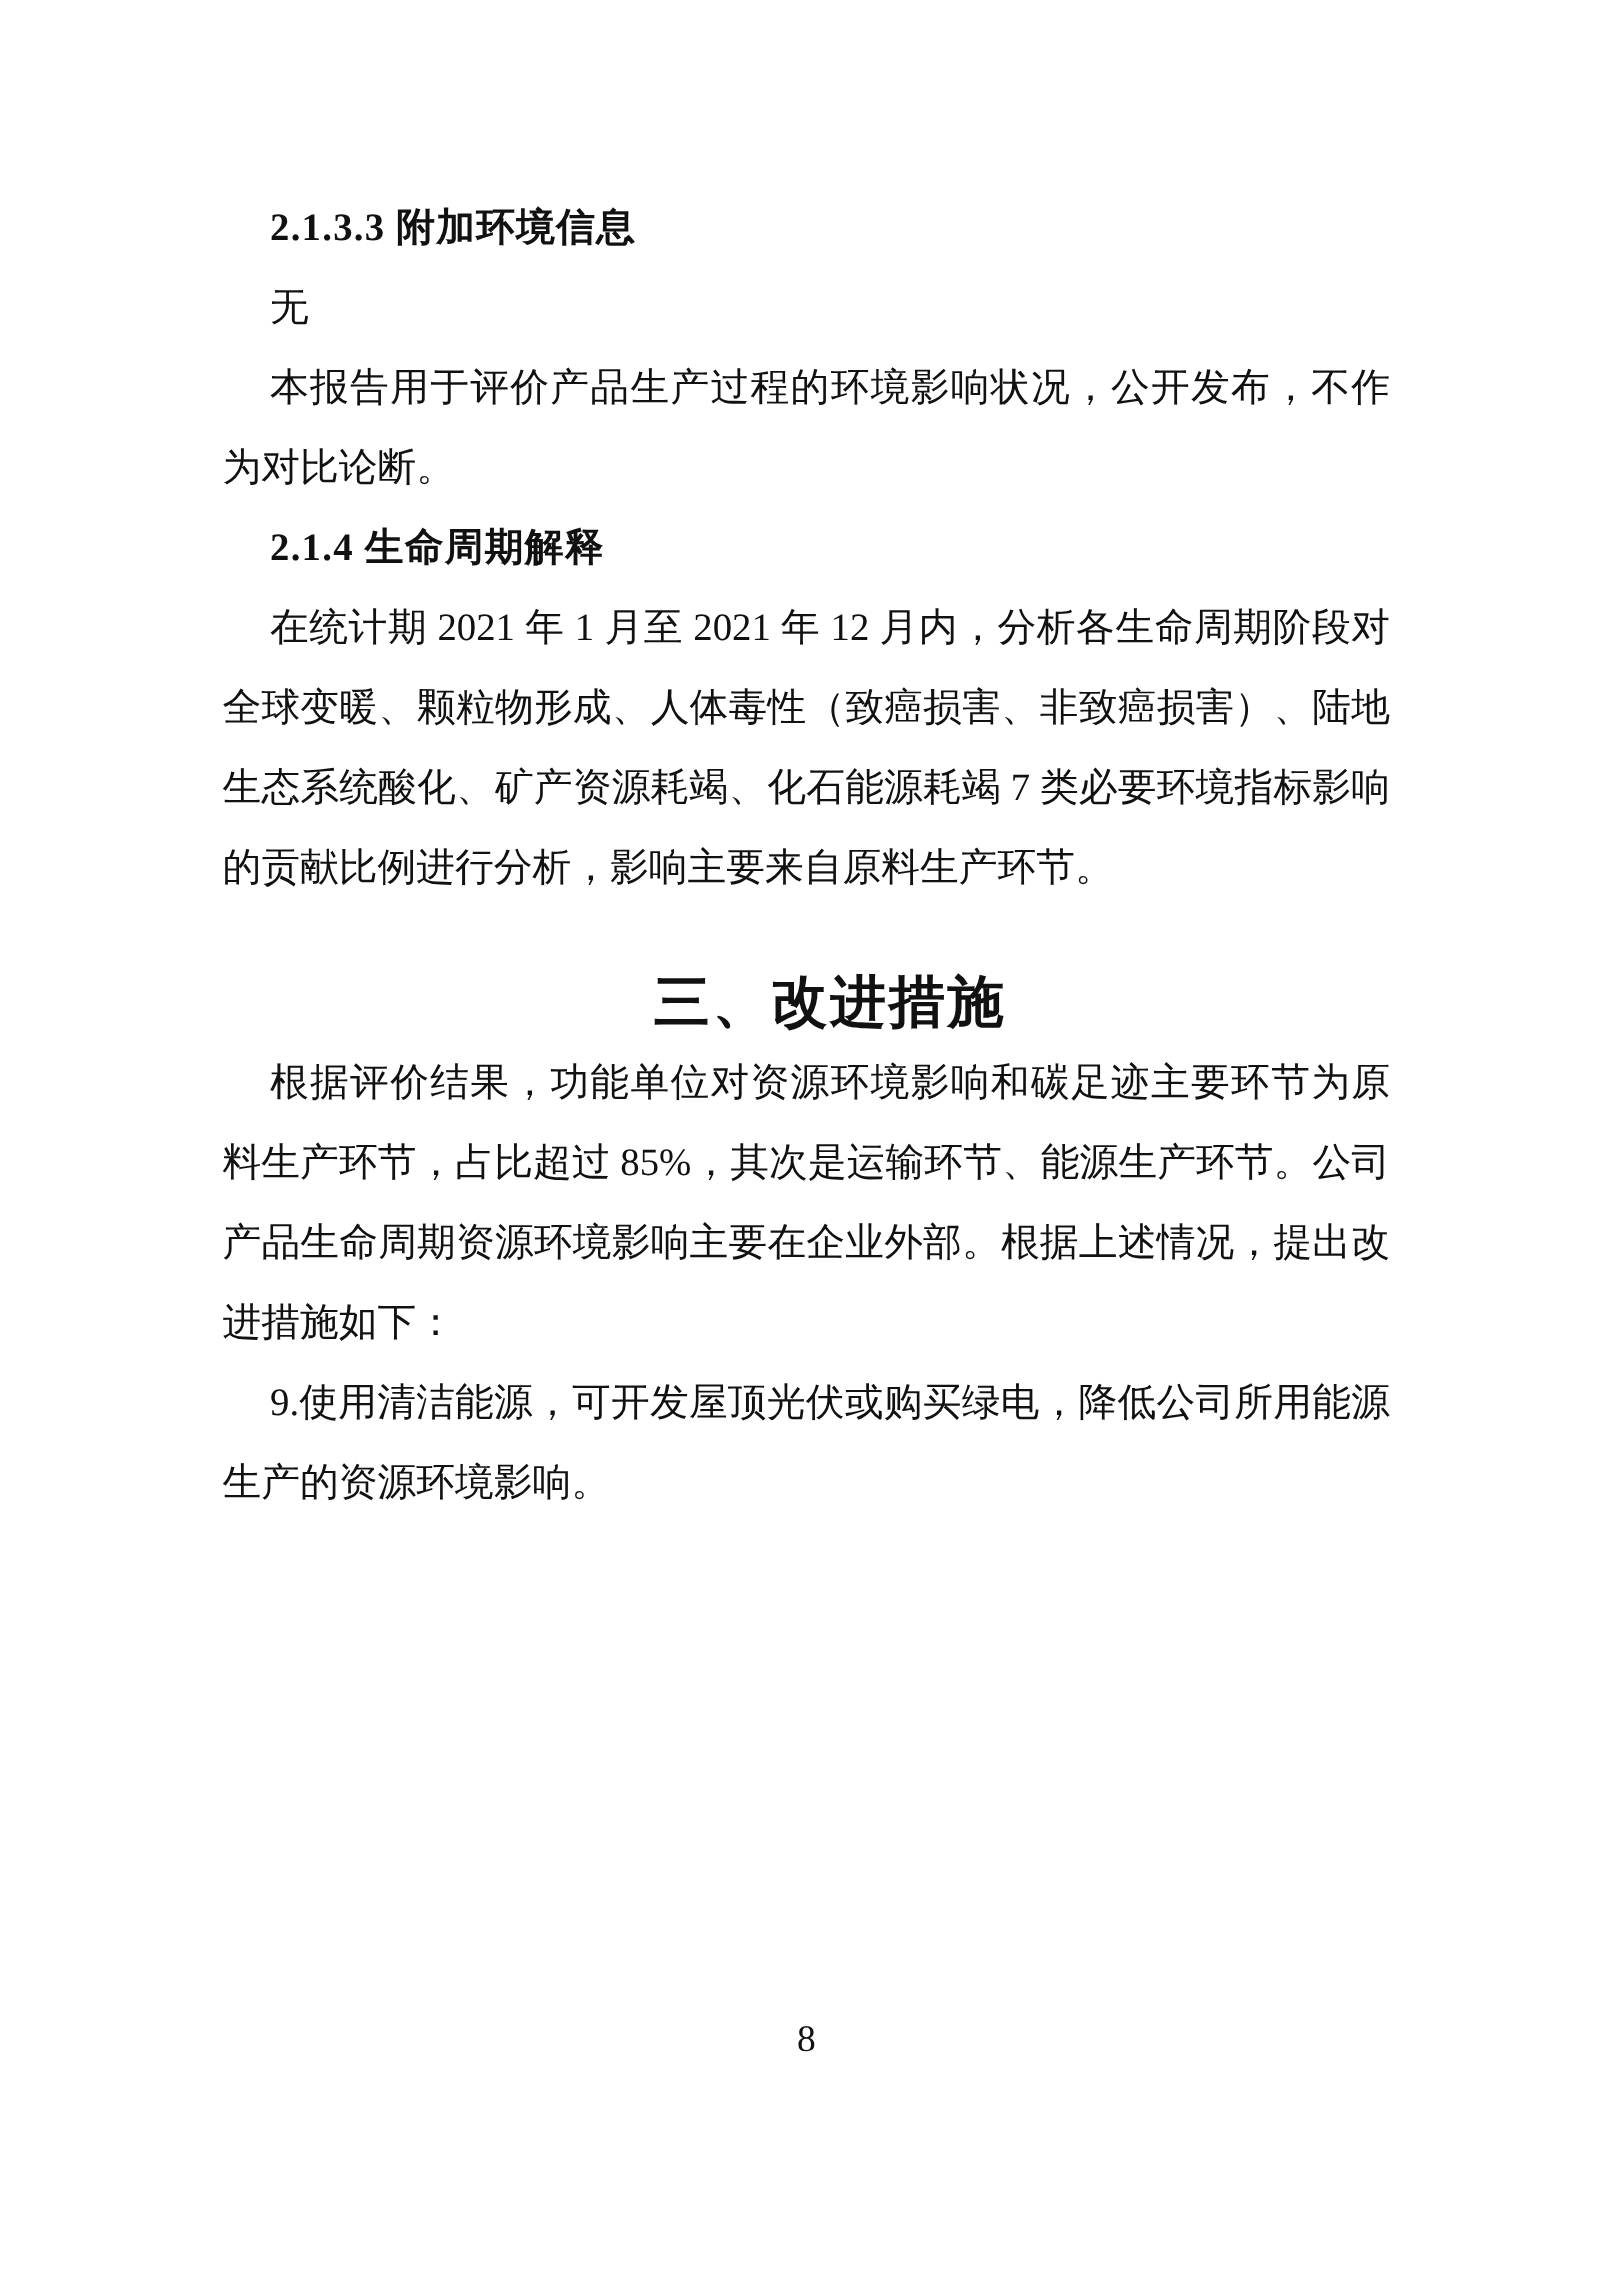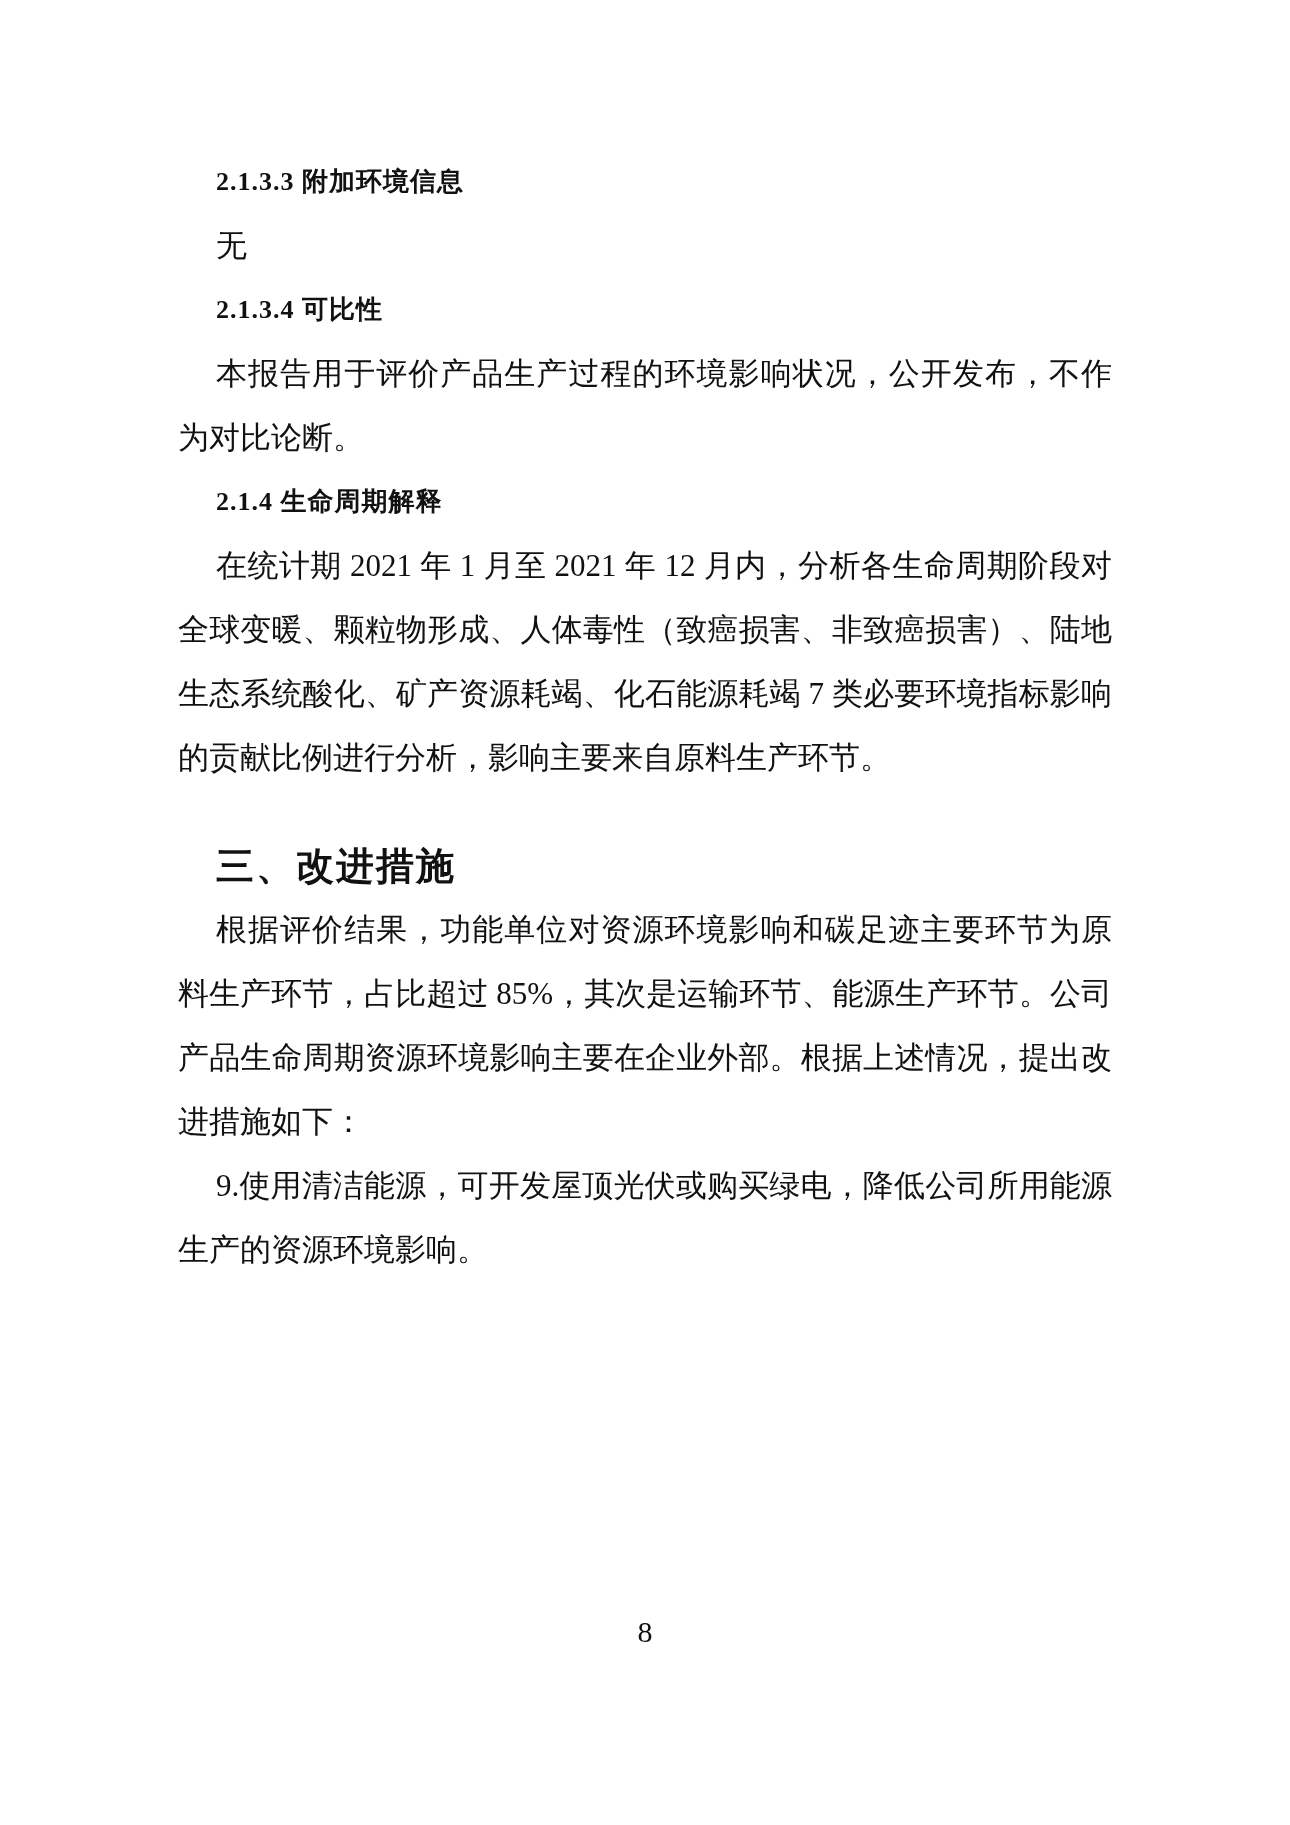--- a/index.html
+++ b/index.html
@@ -25,35 +25,36 @@
     font-size: 31px;
     line-height: 64px;
     text-align: justify;
     text-justify: inter-ideograph;
     margin: 0;
   }
   .indent {
     text-indent: 38px;
   }
   .num-heading {
-    font-size: 26px;
+    font-size: 31px;
     line-height: 64px;
     font-weight: bold;
     padding-left: 38px;
     margin: 0;
     letter-spacing: 1px;
   }
   .major-heading {
     font-family: "Liberation Sans", "DejaVu Sans", sans-serif;
-    font-size: 38px;
+    font-size: 45px;
     line-height: 64px;
     font-weight: bold;
     padding-left: 38px;
     margin: 44px 0 0 0;
     letter-spacing: 2px;
+    text-align: center;
   }
   .page-number {
     position: absolute;
     top: 1600px;
     left: 0;
     width: 1290px;
     text-align: center;
     font-size: 30px;
     line-height: 64px;
     color: #111111;
@@ -61,21 +62,20 @@
 </style>
 </head>
 <body>
 
 <div class="page">
 
   <h3 class="num-heading">2.1.3.3 附加环境信息</h3>
 
   <p class="doc-text indent">无</p>
 
-  <h3 class="num-heading">2.1.3.4 可比性</h3>
 
   <p class="doc-text indent">本报告用于评价产品生产过程的环境影响状况，公开发布，不作为对比论断。</p>
 
   <h3 class="num-heading">2.1.4 生命周期解释</h3>
 
   <p class="doc-text indent">在统计期 2021 年 1 月至 2021 年 12 月内，分析各生命周期阶段对全球变暖、颗粒物形成、人体毒性（致癌损害、非致癌损害）、陆地生态系统酸化、矿产资源耗竭、化石能源耗竭 7 类必要环境指标影响的贡献比例进行分析，影响主要来自原料生产环节。</p>
 
   <h2 class="major-heading">三、改进措施</h2>
 
   <p class="doc-text indent">根据评价结果，功能单位对资源环境影响和碳足迹主要环节为原料生产环节，占比超过 85%，其次是运输环节、能源生产环节。公司产品生命周期资源环境影响主要在企业外部。根据上述情况，提出改进措施如下：</p>

